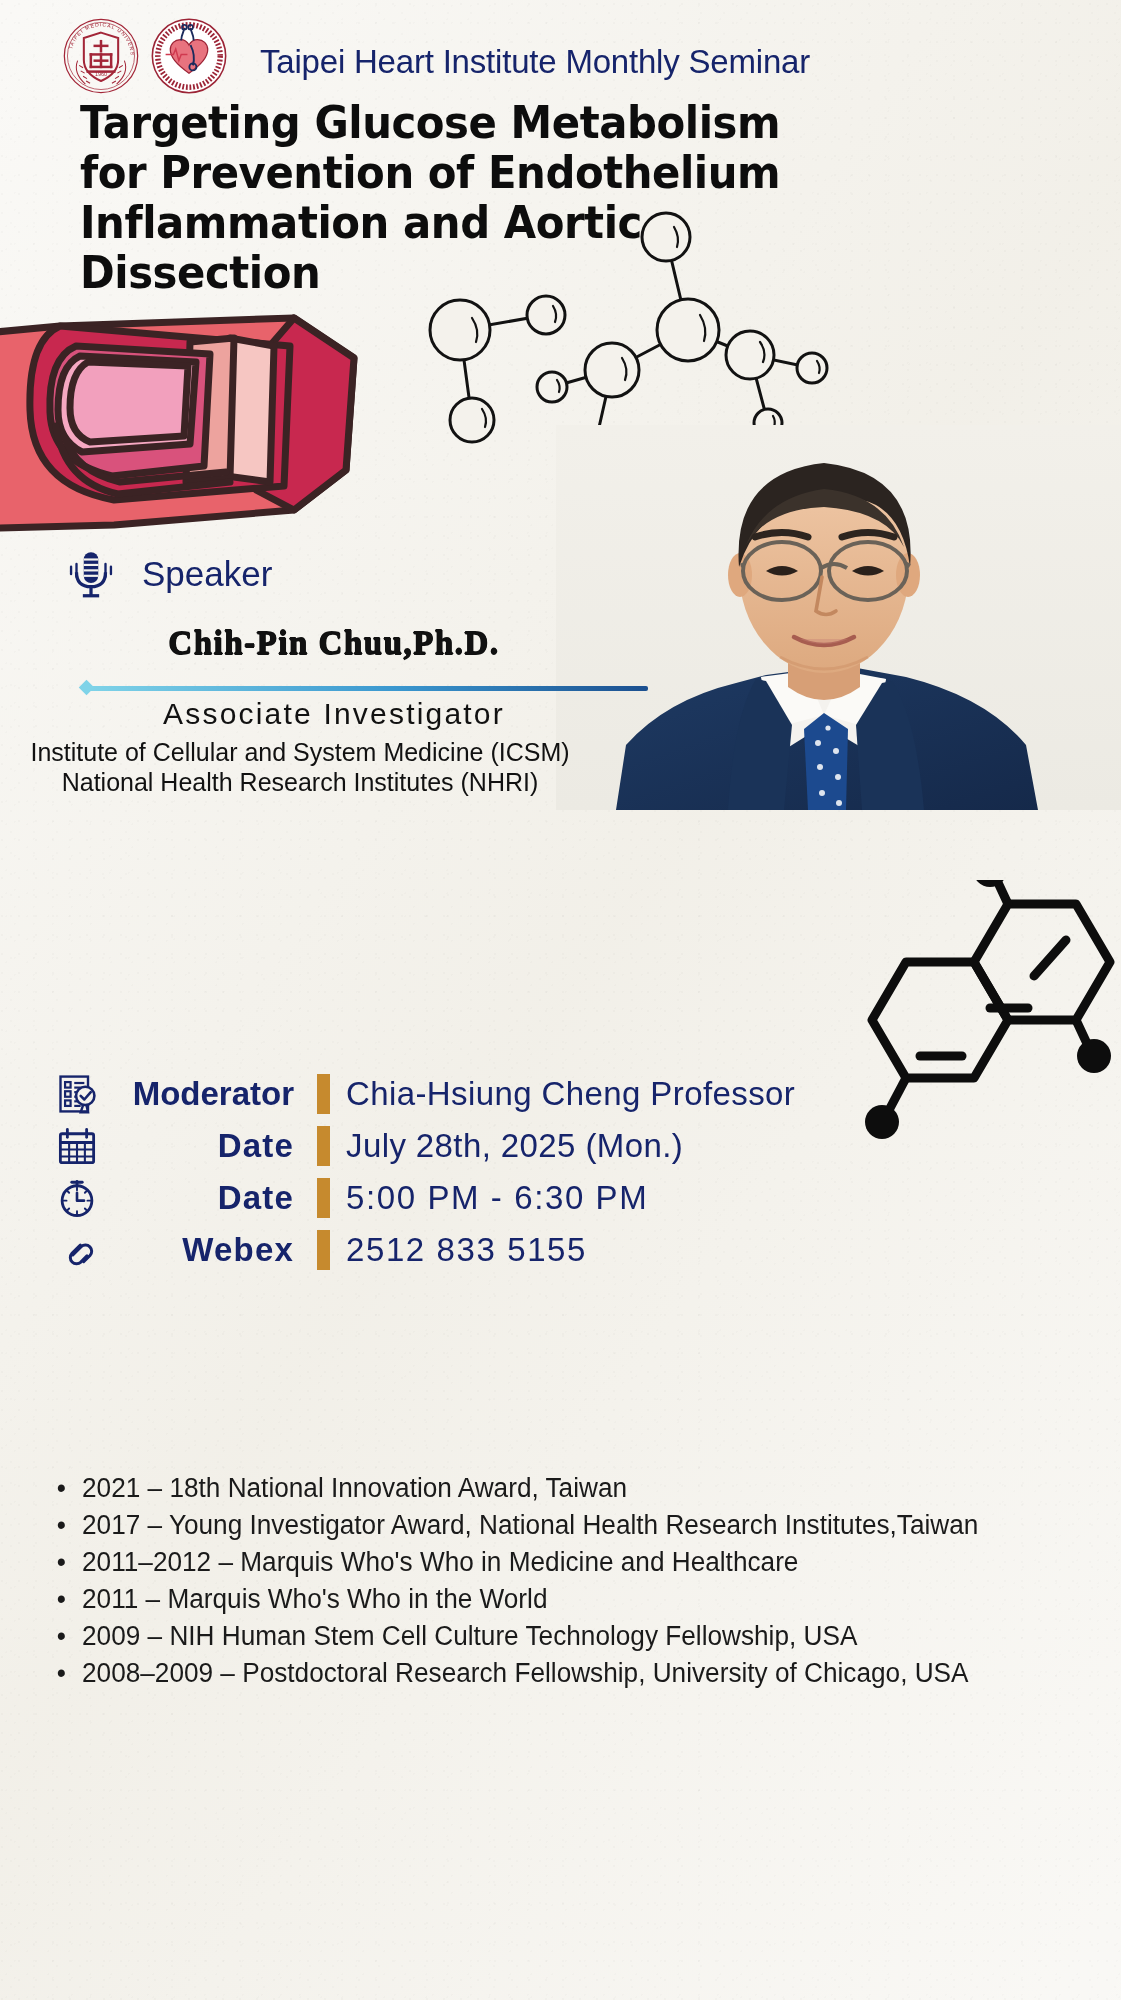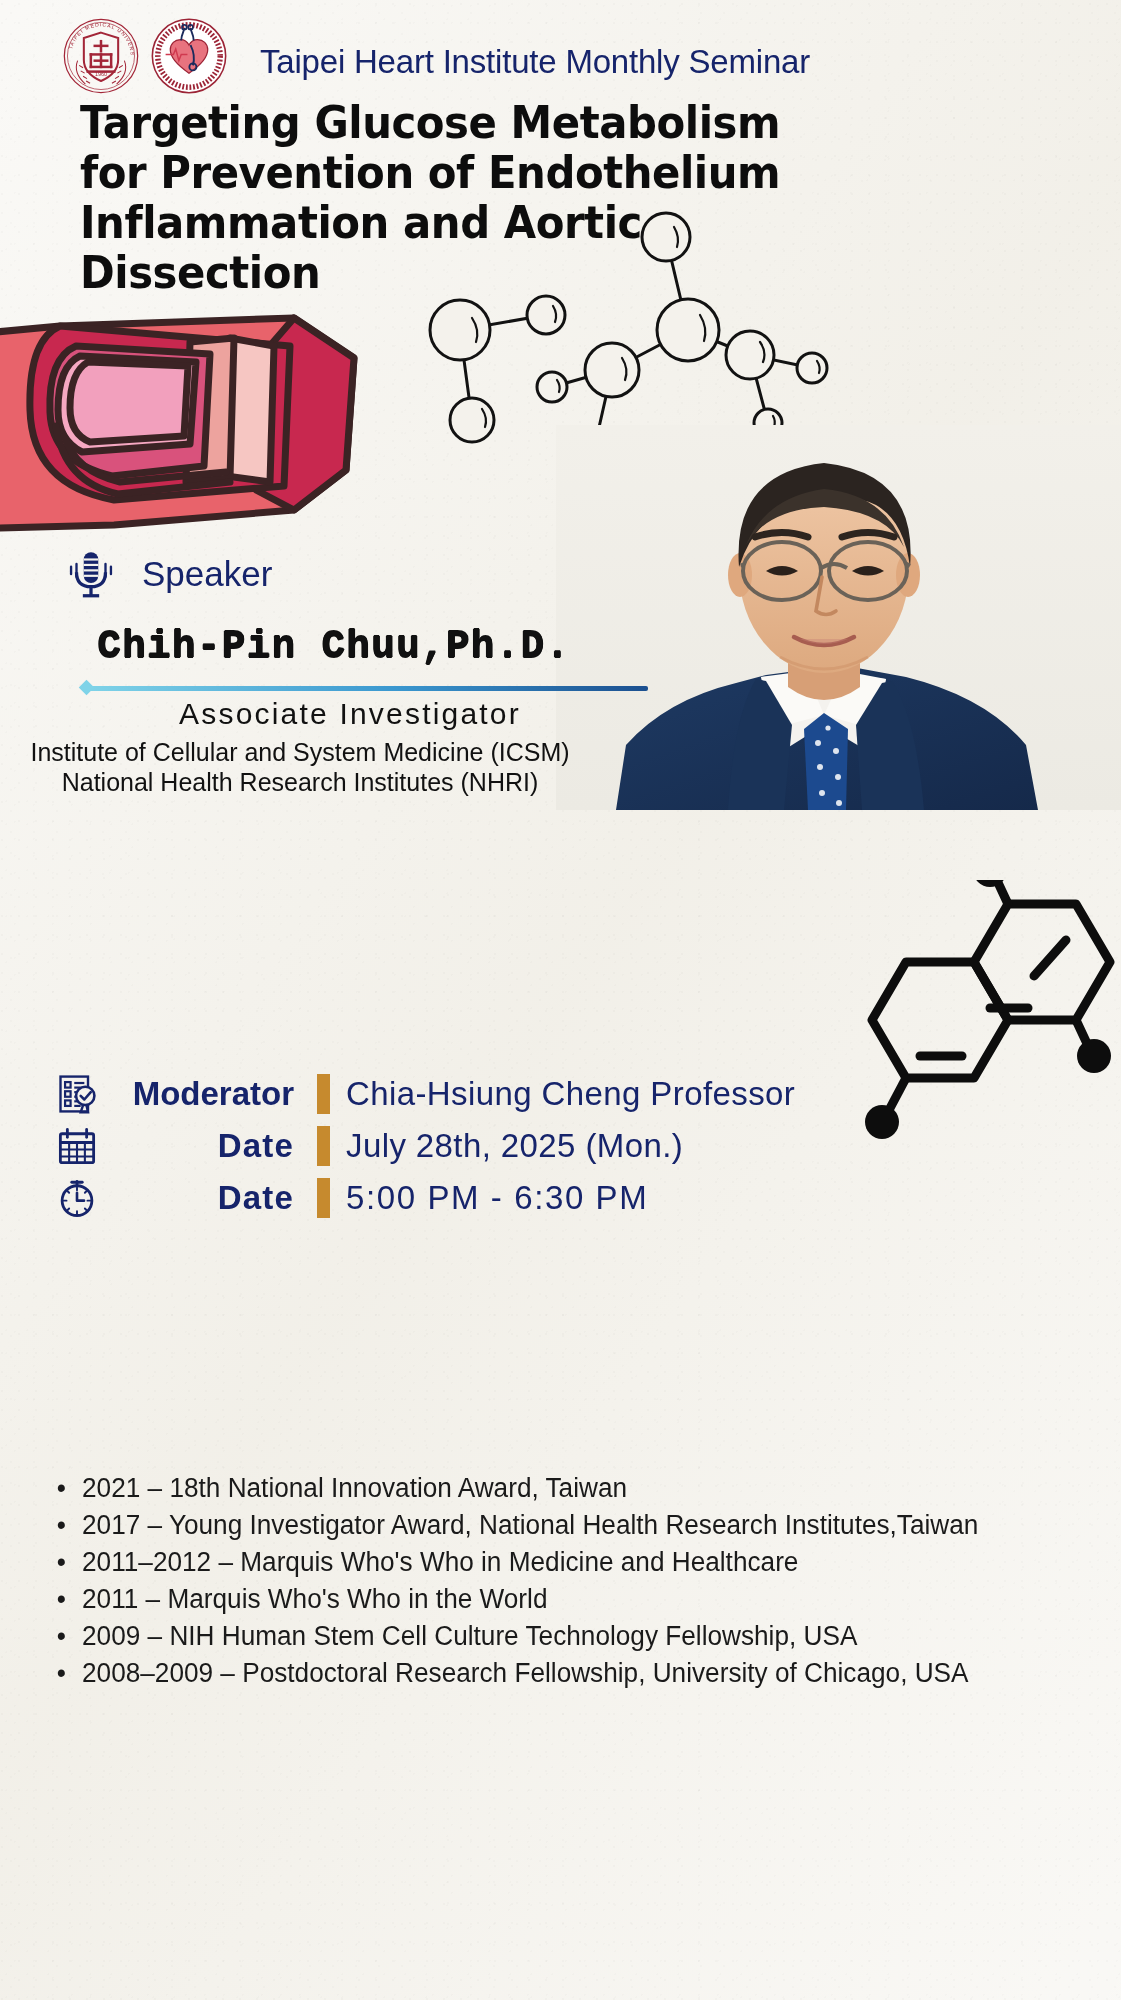--- a/index.html
+++ b/index.html
@@ -106,23 +106,23 @@
   .speaker-label {
     font-family: "Liberation Sans", sans-serif;
     font-size: 35px;
     color: #16246b;
   }
   .speaker-name {
     position: absolute;
     left: 0; top: 625px;
     width: 668px;
     text-align: center;
-    font-family: Liberation Mono, monospace;
+    font-family: Liberation Serif, serif;
     font-weight: bold;
-    font-size: 39px;
+    font-size: 33px;
     letter-spacing: 1.5px;
     color: #111111;
     text-shadow: 0.6px 0 0 #111, -0.6px 0 0 #111, 0 0.6px 0 #111, 0 -0.6px 0 #111;
   }
   .name-divider {
     position: absolute;
     left: 88px; top: 686px;
     width: 560px; height: 5px;
     background: linear-gradient(90deg, #7fd3e8 0%, #3a97cf 55%, #1b4f8f 100%);
     border-radius: 2px;
@@ -130,21 +130,21 @@
   .name-divider::before {
     content: "";
     position: absolute;
     left: -7px; top: -4px;
     width: 11px; height: 11px;
     background: #7fd3e8;
     transform: rotate(45deg);
   }
   .speaker-title {
     position: absolute;
-    left: 16px; top: 697px;
+    left: 0; top: 697px;
     width: 668px;
     text-align: center;
     font-family: "Liberation Sans", sans-serif;
     font-size: 30px;
     letter-spacing: 2.2px;
     color: #111111;
   }
   .speaker-affil {
     position: absolute;
     left: 0; top: 737px;
@@ -549,20 +549,35 @@
           <path d="M24 18 L24 27 L32 27" fill="none" stroke="#16246b" stroke-width="3" stroke-linecap="round" stroke-linejoin="round"></path>
         </svg>
       </div>
       <div class="info-label">Date</div>
       <div class="info-bar">
           <span></span>
         </div>
       <div class="info-value spaced">5:00 PM - 6:30 PM</div>
     </div>
 
+    <div class="info-row">
+      <div class="info-ico">
+        <svg width="40" height="40" viewBox="0 0 48 48">
+          <g fill="none" stroke="#16246b" stroke-width="3.6" stroke-linecap="round">
+            <path d="M19 30 L29 20 a7.5 7.5 0 0 1 10.6 10.6 L32 38"></path>
+            <path d="M28 18 L18 28 a7.5 7.5 0 0 0 10.6 10.6 L36 31"></path>
+          </g>
+        </svg>
+      </div>
+      <div class="info-label">Webex</div>
+      <div class="info-bar">
+          <span></span>
+        </div>
+      <div class="info-value spaced">2512 833 5155</div>
+    </div>
 
 
   </div>
 
   <ul class="awards">
     <li>2021 – 18th National Innovation Award, Taiwan</li>
     <li>2017 – Young Investigator Award, National Health Research Institutes,Taiwan</li>
     <li>2011–2012 – Marquis Who's Who in Medicine and Healthcare</li>
     <li>2011 – Marquis Who's Who in the World</li>
     <li>2009 – NIH Human Stem Cell Culture Technology Fellowship, USA</li>

